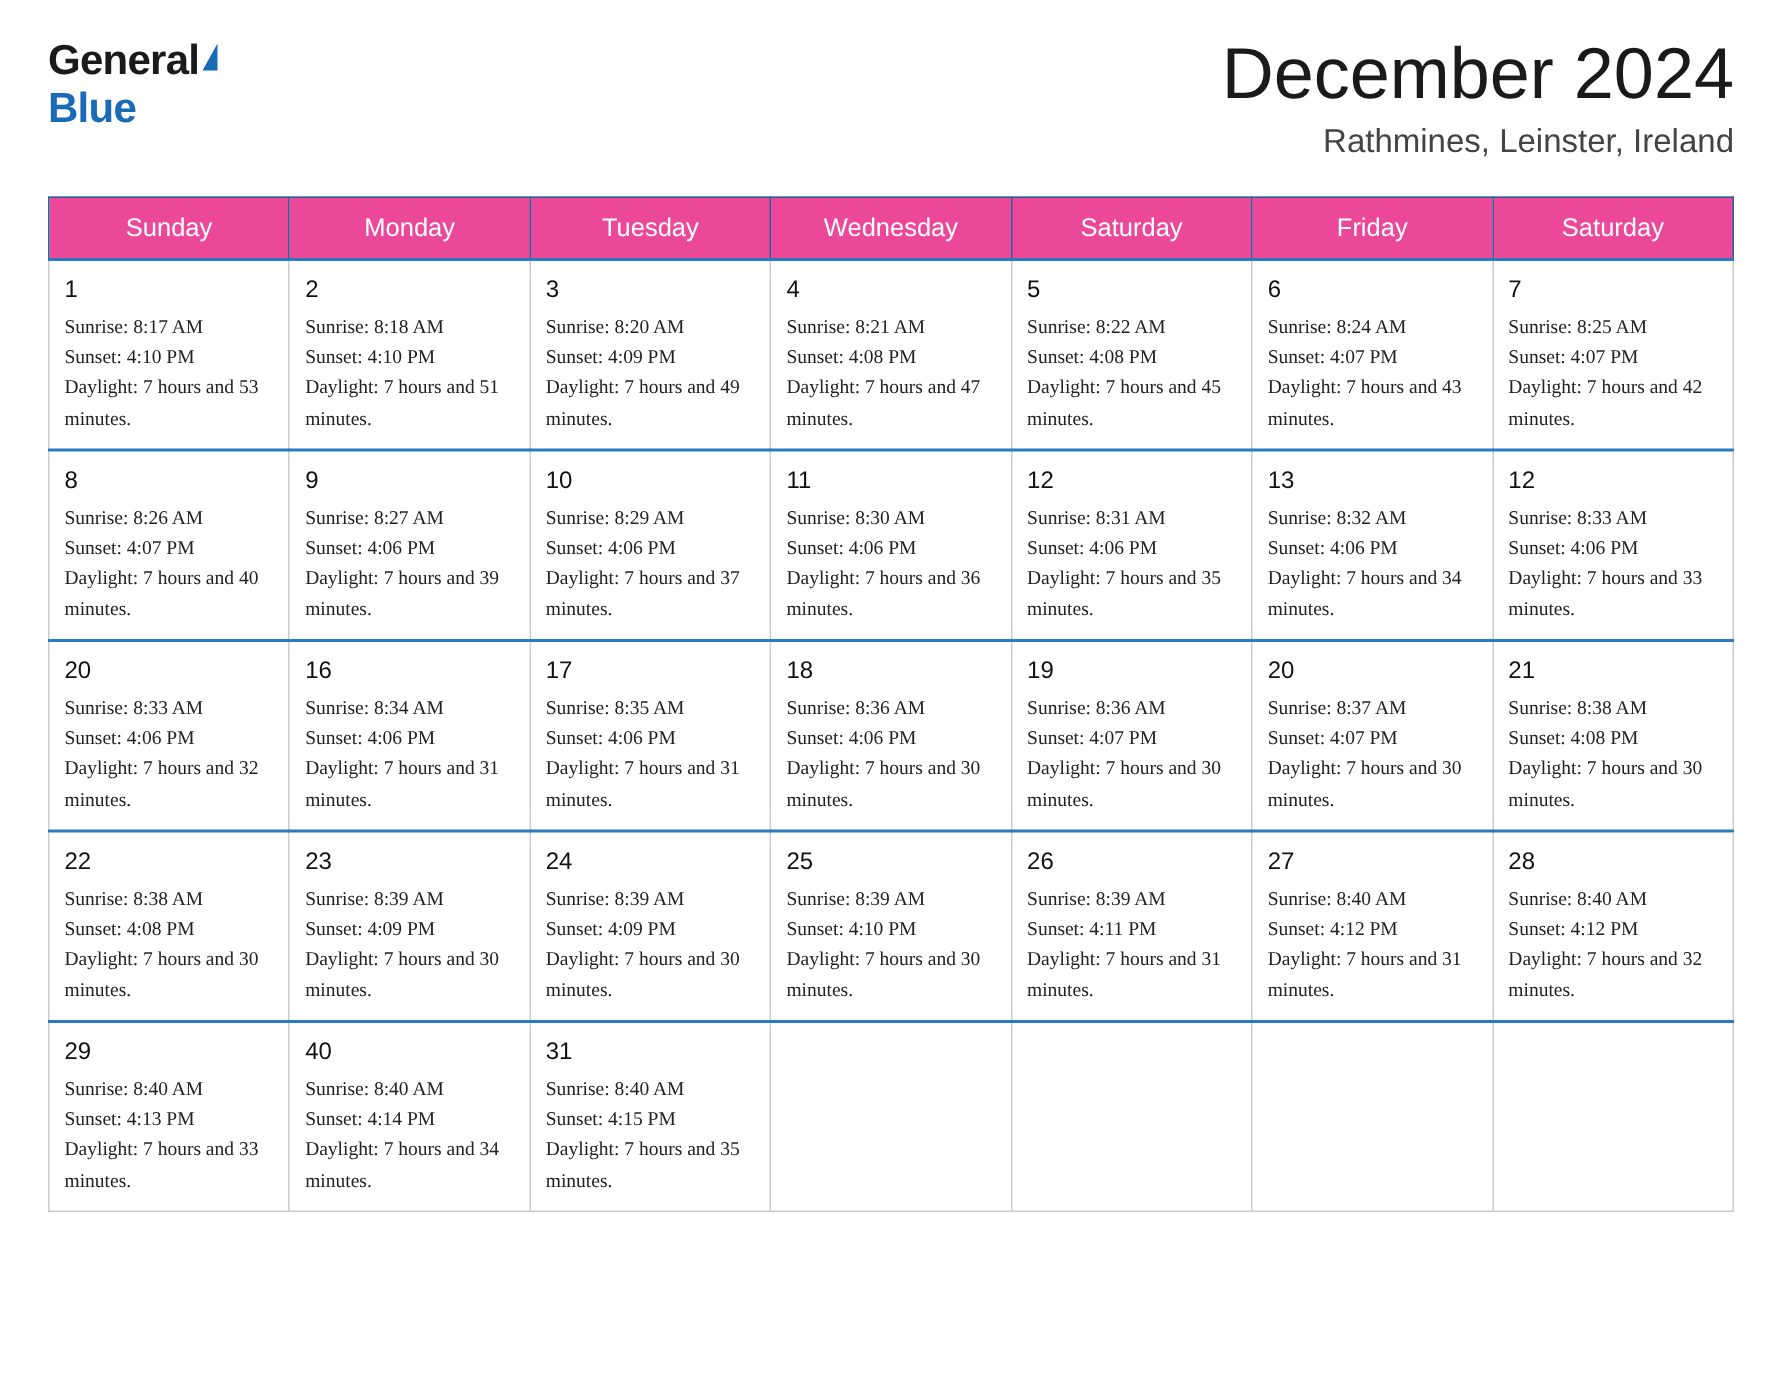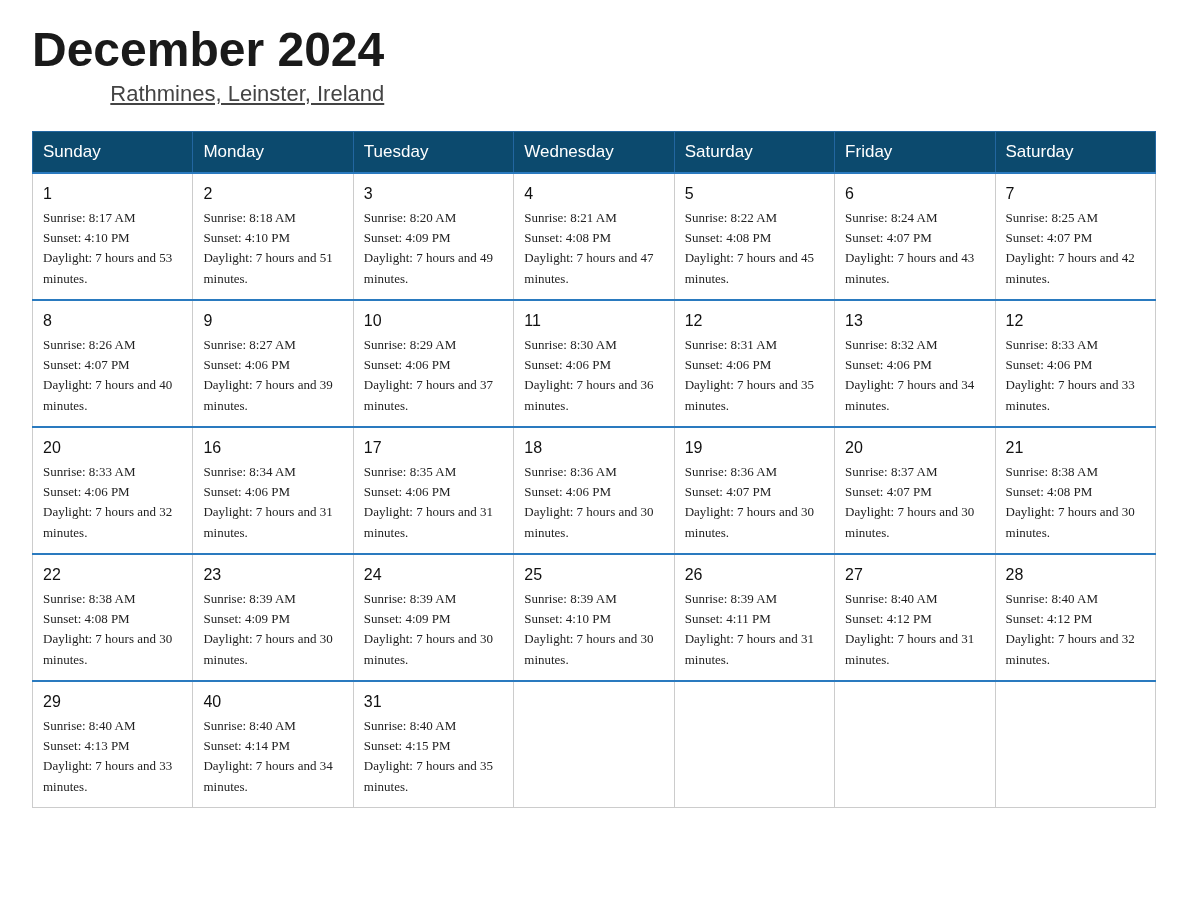--- a/index.html
+++ b/index.html
@@ -47,43 +47,42 @@
     }
     .logo-line {
       display: flex;
       align-items: center;
     }
     .title-area {
       text-align: right;
     }
     .month-title {
       font-size: 48px;
-      font-weight: bold;
+      font-weight: normal;
       color: #1a1a1a;
       line-height: 1.1;
     }
     .subtitle {
       font-size: 22px;
       color: #444;
       margin-top: 4px;
-      text-decoration: underline;
     }
     .calendar {
       width: 100%;
       border-collapse: collapse;
       border: 1px solid #ccc;
     }
     .calendar thead tr th {
-      background: #0c4a6e;
+      background: #ec4899;
       color: #fff;
       font-size: 17px;
       font-weight: normal;
       padding: 10px 10px;
       border: 1px solid #2266a0;
-      text-align: left;
+      text-align: center;
     }
     .calendar tbody tr td {
       vertical-align: top;
       padding: 8px 10px 10px 10px;
       border: 1px solid #ccc;
       width: 14.28%;
       min-height: 110px;
       font-size: 13.5px;
       color: #222;
       line-height: 1.5;
@@ -108,20 +107,27 @@
       border-left: 1px solid #ccc;
     }
     .empty-cell {
       background: #fff;
     }
   </style>
 </head>
 <body>
 
 <div class="header-area">
+  <div class="logo">
+    <div class="logo-line">
+      <span class="logo-general">General</span>
+      <span class="logo-triangle"></span>
+    </div>
+    <span class="logo-blue">Blue</span>
+  </div>
   <div class="title-area">
     <div class="month-title">December 2024</div>
     <div class="subtitle">Rathmines, Leinster, Ireland</div>
   </div>
 </div>
 
 <table class="calendar">
   <thead>
     <tr>
     <th>Sunday</th>

